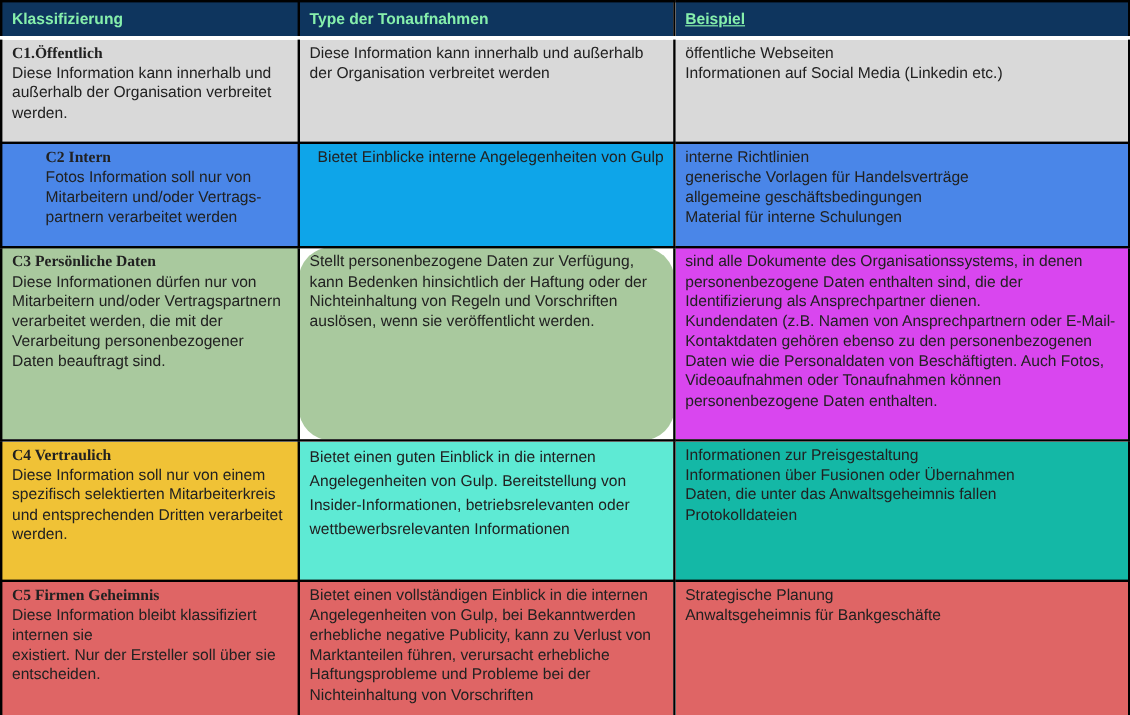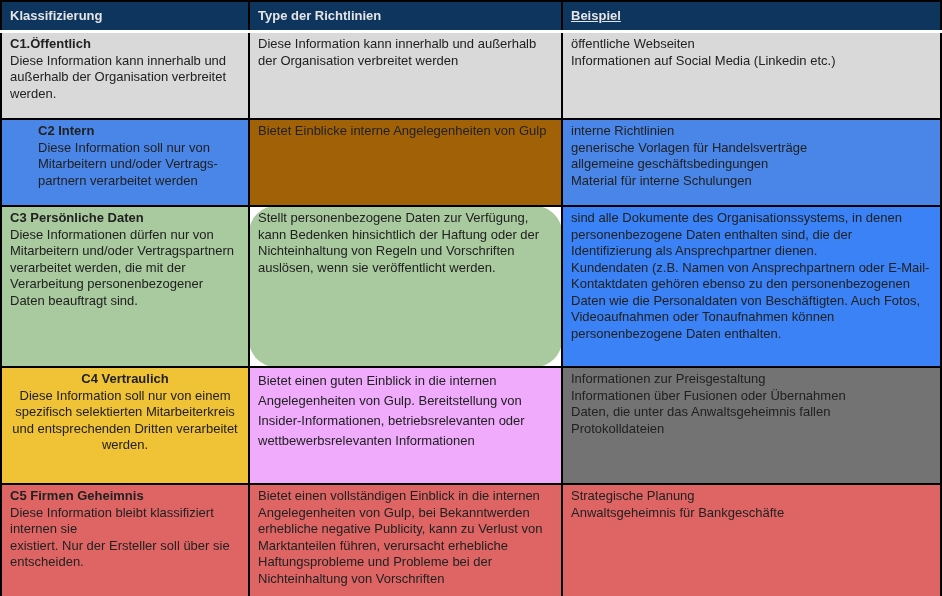--- a/index.html
+++ b/index.html
@@ -28,37 +28,38 @@
     vertical-align: top;
     padding: 3px 8px 4px 8px;
     font-size: 13px;
     line-height: 1.27;
     color: #212121;
     overflow: hidden;
   }
   th {
     text-align: left;
     font-weight: bold;
-    color: #e5e5e5;
+    color: #86efac;
     height: 24px;
     vertical-align: middle;
     padding-top: 2px;
     padding-bottom: 2px;
     
     border-bottom: 3px solid #ffffff;
   }
   tr.r1 td { height: 78px; }
   tr.r2 td { height: 78px; }
   tr.r3 td { height: 152px; }
   tr.r4 td { height: 108px; }
   tr.r5 td { height: 122px; }
 
   .cell-title {
     font-weight: bold;
     white-space: pre-line;
+    font-family: Liberation Serif, serif;
   }
   .cell-body {
     white-space: pre-line;
   }
   td.loose .cell-body {
     line-height: 1.55;
   }
 </style>
 </head>
 <body>
@@ -66,21 +67,21 @@
 <div class="table-wrap">
   <table class="classification">
     <colgroup>
       <col class="c1">
         <col class="c2">
         <col class="c3">
     </colgroup>
     <thead>
       <tr>
         <th style="background-color: rgb(14, 53, 94);">Klassifizierung</th>
-        <th style="background-color: rgb(14, 53, 94);">Type der Richtlinien</th>
+        <th style="background-color: rgb(14, 53, 94);">Type der Tonaufnahmen</th>
         <th style="background-color: rgb(14, 53, 94); text-decoration: underline;">Beispiel</th>
       </tr>
     </thead>
     <tbody>
       <tr class="r1">
         <td style="background-color: rgb(217, 217, 217);">
           <div class="cell-title">C1.Öffentlich</div>
           <div class="cell-body">Diese Information kann innerhalb und außerhalb der Organisation verbreitet werden.</div>
         </td>
         <td style="background-color: rgb(217, 217, 217);">
@@ -88,57 +89,57 @@
         </td>
         <td style="background-color: rgb(217, 217, 217);">
           <div class="cell-body">öffentliche Webseiten
 Informationen auf Social Media (Linkedin etc.)</div>
         </td>
       </tr>
 
       <tr class="r2">
         <td style="background-color: rgb(74, 134, 232); padding-left: 36px;">
           <div class="cell-title">C2 Intern</div>
-          <div class="cell-body">Diese Information soll nur von Mitarbeitern und/oder Vertrags-
+          <div class="cell-body">Fotos Information soll nur von Mitarbeitern und/oder Vertrags-
 partnern verarbeitet werden</div>
         </td>
-        <td style="background-color: #a16207;">
+        <td style="background-color: #0ea5e9; text-align: right;">
           <div class="cell-body">Bietet Einblicke interne Angelegenheiten von Gulp</div>
         </td>
         <td style="background-color: rgb(74, 134, 232);">
           <div class="cell-body">interne Richtlinien
 generische Vorlagen für Handelsverträge
 allgemeine geschäftsbedingungen
 Material für interne Schulungen</div>
         </td>
       </tr>
 
       <tr class="r3">
         <td style="background-color: rgb(169, 201, 158);">
           <div class="cell-title">C3 Persönliche Daten</div>
           <div class="cell-body">Diese Informationen dürfen nur von Mitarbeitern und/oder Vertragspartnern verarbeitet werden, die mit der Verarbeitung personenbezogener Daten beauftragt sind.</div>
         </td>
         <td style="background-color: rgb(169, 201, 158); border-radius: 27px;">
           <div class="cell-body">Stellt personenbezogene Daten zur Verfügung, kann Bedenken hinsichtlich der Haftung oder der Nichteinhaltung von Regeln und Vorschriften auslösen, wenn sie veröffentlicht werden.</div>
         </td>
-        <td style="background-color: #3b82f6;">
+        <td style="background-color: #d946ef;">
           <div class="cell-body">sind alle Dokumente des Organisationssystems, in denen personenbezogene Daten enthalten sind, die der Identifizierung als Ansprechpartner dienen.
 Kundendaten (z.B. Namen von Ansprechpartnern oder E-Mail-Kontaktdaten gehören ebenso zu den personenbezogenen Daten wie die Personaldaten von Beschäftigten. Auch Fotos, Videoaufnahmen oder Tonaufnahmen können personenbezogene Daten enthalten.</div>
         </td>
       </tr>
 
       <tr class="r4">
-        <td style="background-color: rgb(240, 194, 54); text-align: center;">
+        <td style="background-color: rgb(240, 194, 54);">
           <div class="cell-title">C4 Vertraulich</div>
           <div class="cell-body">Diese Information soll nur von einem spezifisch selektierten Mitarbeiterkreis und entsprechenden Dritten verarbeitet werden.</div>
         </td>
-        <td class="loose" style="background-color: #f0abfc; margin-top: 34px;">
+        <td class="loose" style="background-color: #5eead4; margin-top: 34px;">
           <div class="cell-body">Bietet einen guten Einblick in die internen Angelegenheiten von Gulp. Bereitstellung von Insider-Informationen, betriebsrelevanten oder wettbewerbsrelevanten Informationen</div>
         </td>
-        <td style="background-color: #737373;">
+        <td style="background-color: #14b8a6;">
           <div class="cell-body">Informationen zur Preisgestaltung
 Informationen über Fusionen oder Übernahmen
 Daten, die unter das Anwaltsgeheimnis fallen
 Protokolldateien</div>
         </td>
       </tr>
 
       <tr class="r5">
         <td style="background-color: rgb(223, 101, 101);">
           <div class="cell-title">C5 Firmen Geheimnis</div>

